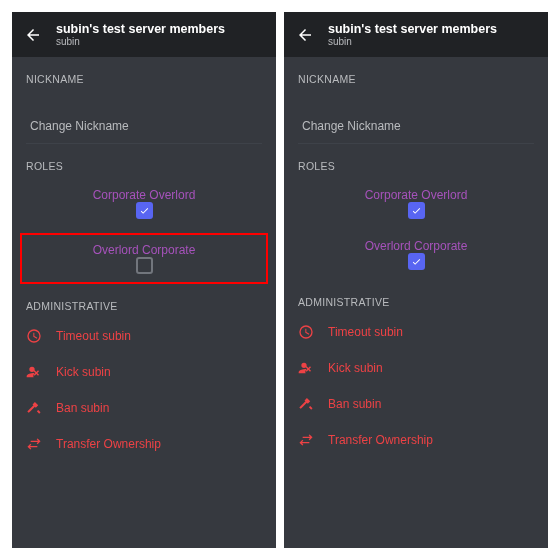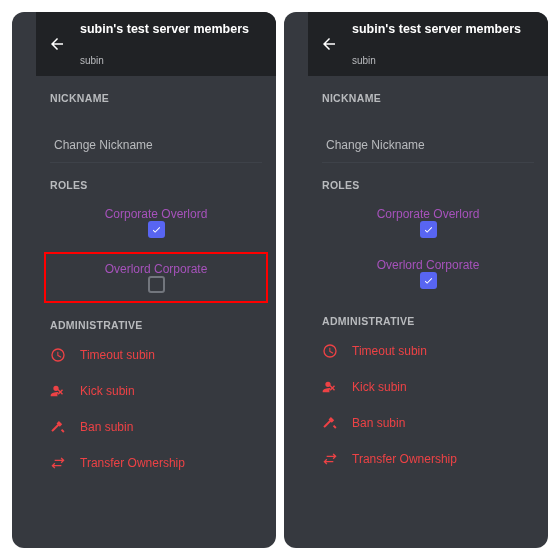--- a/index.html
+++ b/index.html
@@ -11,46 +11,45 @@
     display: flex;
     gap: 8px;
     padding: 12px;
   }
   .panel {
     flex: 1;
     background: #36393f;
     display: flex;
     flex-direction: column;
     overflow: hidden;
-    border-radius: 12px;
-    padding-left: 24px;
+    border-radius: 0;
   }
   .topbar {
     background: #202225;
     display: flex;
     align-items: center;
     padding: 10px 12px;
     gap: 14px;
   }
   .back-icon {
     width: 18px;
     height: 18px;
     display: flex;
     align-items: center;
     justify-content: center;
     cursor: pointer;
   }
   .back-icon svg { fill: #ffffff; }
   .title-block { display: flex; flex-direction: column; }
   .title { color: #ffffff; font-weight: 700; font-size: 12.5px; }
-  .subtitle { color: #b9bbbe; font-size: 10px; margin-top: 19px; }
+  .subtitle { color: #b9bbbe; font-size: 10px; margin-top: 0; }
   .section-label {
     color: #b9bbbe;
     font-size: 10.5px;
-    font-weight: 700;
+    font-weight: 400;
     letter-spacing: 0.3px;
     padding: 16px 14px 6px;
     text-transform: uppercase;
   }
   .nickname-input {
     margin: 20px 14px 0;
     padding: 8px 4px 10px;
     color: #b9bbbe;
     font-size: 12px;
     border-bottom: 1px solid #4f545c55;

